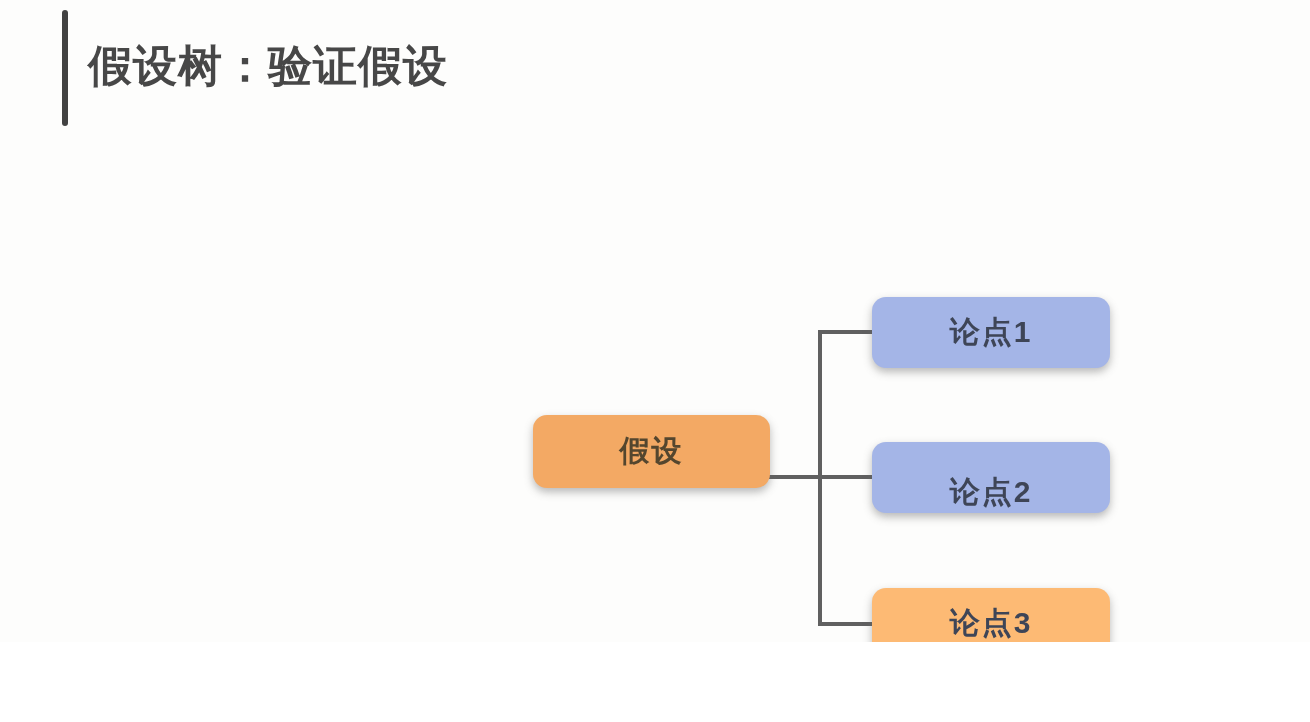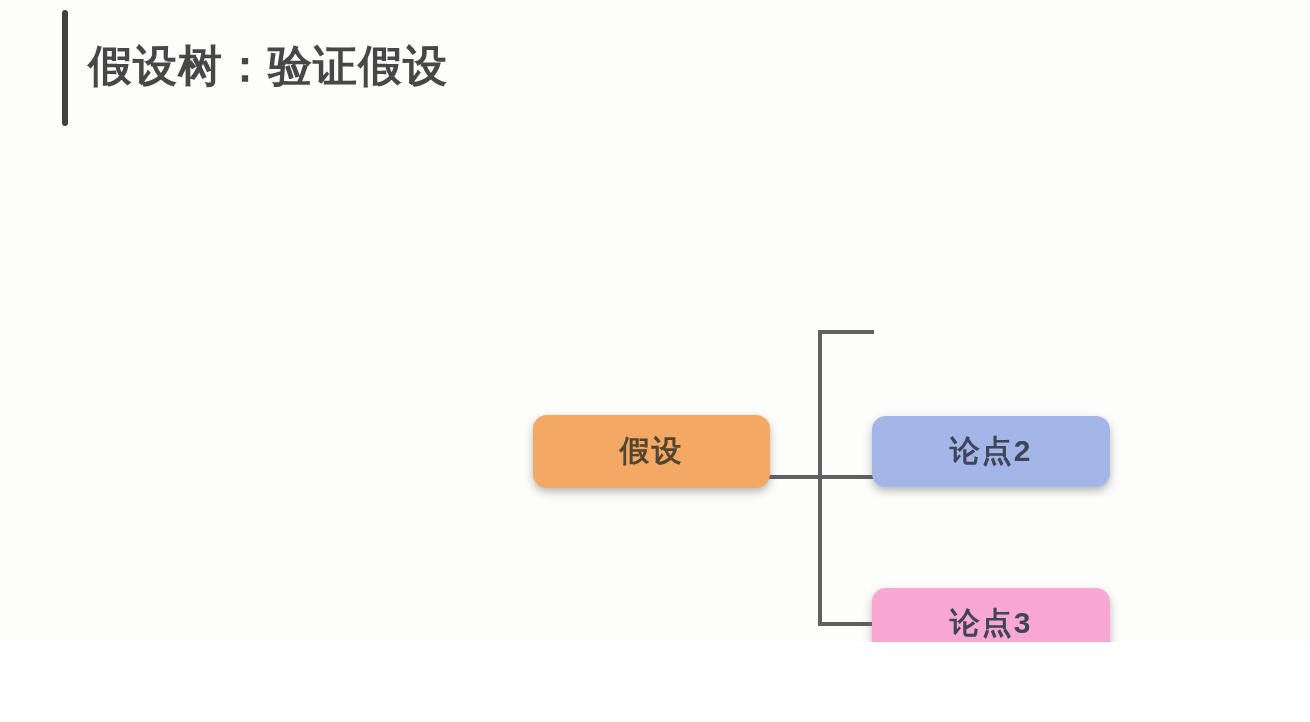--- a/index.html
+++ b/index.html
@@ -58,21 +58,21 @@
     height: 73px;
     color: #54462e;
   }
   .node-child {
     left: 872px;
     width: 238px;
     height: 71px;
     color: #3e4557;
   }
   .node-child-1 { top: 297px; }
-  .node-child-2 { top: 416px; }
+  .node-child-2 { top: 442px; align-items: flex-end; }
   .node-child-3 { top: 588px; }
 
   
   .connector {
     position: absolute;
     background: #606060;
   }
   .conn-root-stub   { left: 769px; top: 475px; width: 52px;  height: 4px; }
   .conn-trunk       { left: 818px; top: 330px; width: 4px;   height: 296px; }
   .conn-branch-1    { left: 820px; top: 330px; width: 54px;  height: 4px; }
@@ -102,24 +102,27 @@
   <div class="connector conn-root-stub" style="background-color: rgb(96, 96, 96);"></div>
   <div class="connector conn-trunk" style="background-color: rgb(96, 96, 96);"></div>
   <div class="connector conn-branch-1" style="background-color: rgb(96, 96, 96);"></div>
   <div class="connector conn-branch-2" style="background-color: rgb(96, 96, 96);"></div>
   <div class="connector conn-branch-3" style="background-color: rgb(96, 96, 96);"></div>
 
   <div class="node node-root" style="background-color: rgb(243, 169, 100); color: rgb(84, 70, 46);">
     <span>假设</span>
   </div>
 
+  <div class="node node-child node-child-1" style="background-color: rgb(164, 181, 231); color: rgb(62, 69, 87);">
+    <span>论点1</span>
+  </div>
 
   <div class="node node-child node-child-2" style="background-color: rgb(164, 181, 231); color: rgb(62, 69, 87);">
     <span>论点2</span>
   </div>
 
-  <div class="node node-child node-child-3" style="background-color: #f9a8d4; color: rgb(62, 69, 87); align-items: center;">
+  <div class="node node-child node-child-3" style="background-color: #fdba74; color: rgb(62, 69, 87); align-items: center;">
     <span>论点3</span>
   </div>
 
   <div class="corner-mark"></div>
 
 </div>
 
 </body></html>

